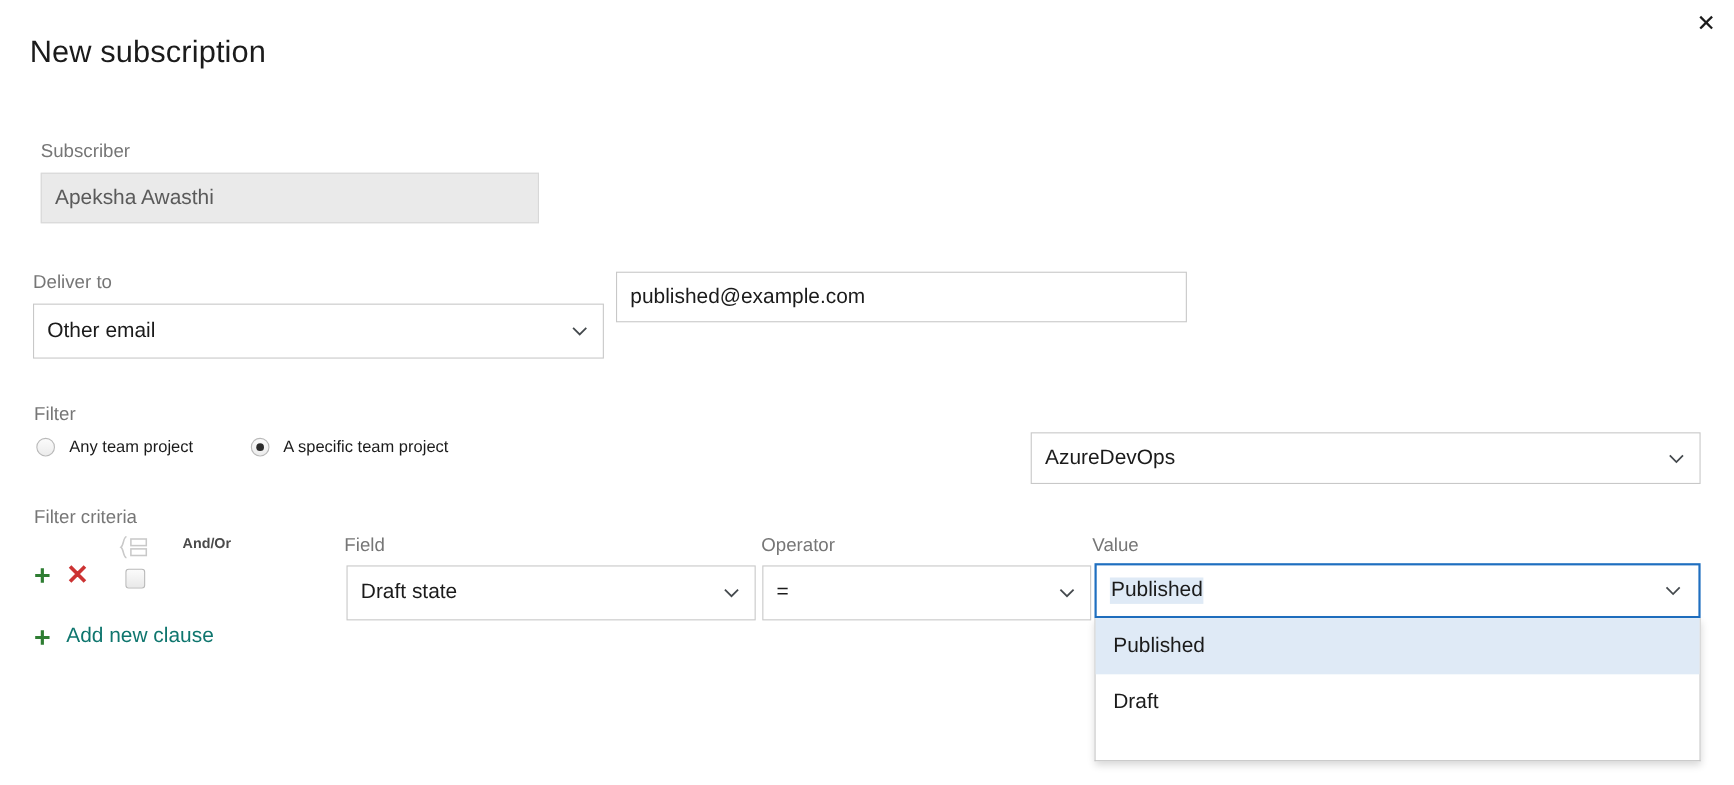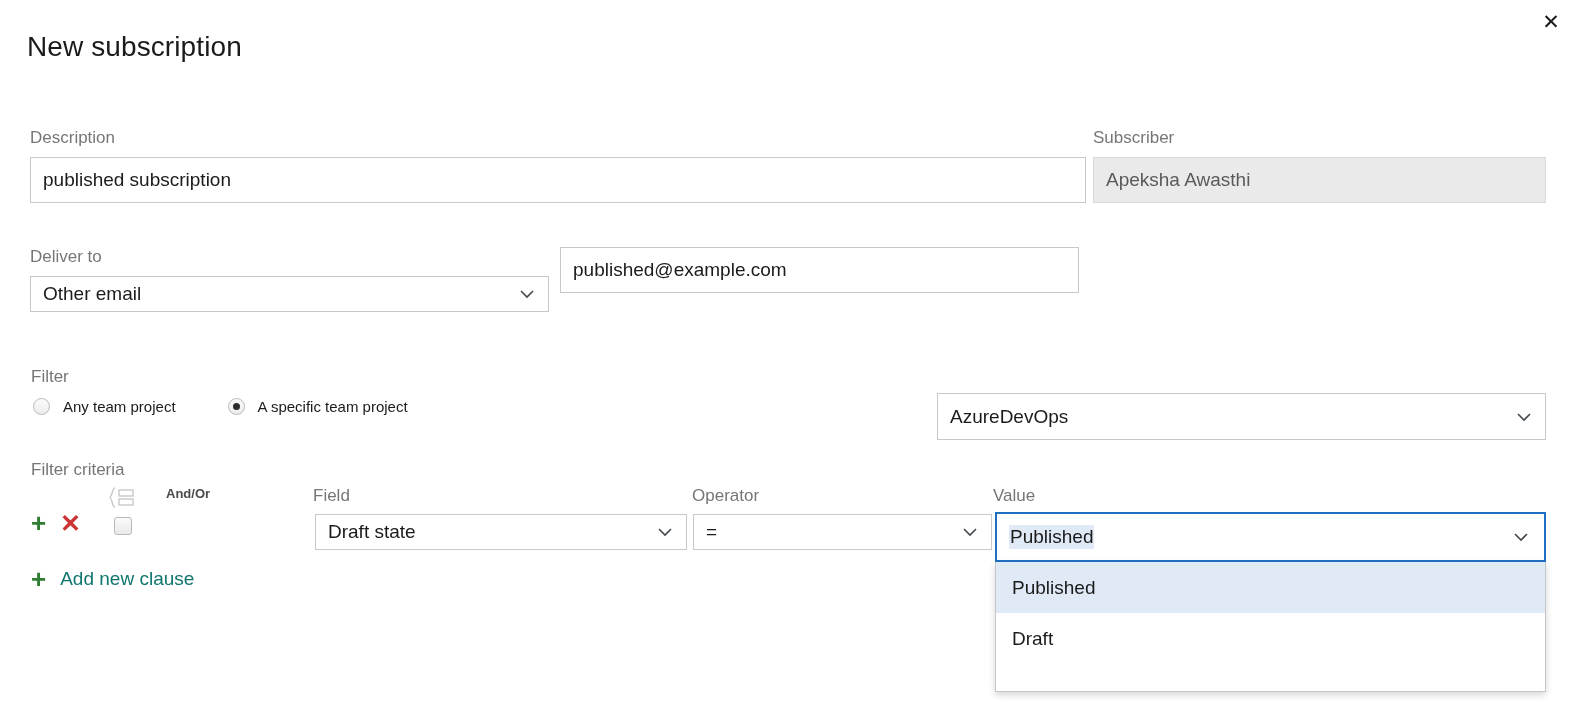--- a/index.html
+++ b/index.html
@@ -34,21 +34,21 @@
     line-height: 20px; white-space: nowrap;
   }
   .txtbox {
     height: 46px; border: 1px solid #c8c8c8; background: #fff;
     font-size: 19px; color: #1b1b1b;
     padding: 0 12px; display: flex; align-items: center;
     font-family: "Liberation Sans", sans-serif; width: 100%;
   }
   .txtbox.disabled { background: #eaeaea; border-color: #d8d8d8; color: #5a5a5a; }
   .combo {
-    height: 36px; border: 1px solid #c8c8c8; background: #fff;
+    height: 50px; border: 1px solid #c8c8c8; background: #fff;
     display: flex; align-items: center; position: relative;
     font-size: 19px; color: #1b1b1b; padding: 0 12px; width: 100%;
     cursor: pointer;
   }
   .combo .chev {
     position: absolute; right: 12px; top: 50%; transform: translateY(-50%);
     width: 18px; height: 18px; color: #44494d;
   }
   .combo .chev svg { display:block; }
 
@@ -156,24 +156,20 @@
 </head>
 <body>
 
 <div class="page">
 
   <button class="close-btn">✕</button>
 
   <div class="dialog-title">New subscription</div>
 
   <div class="row-desc">
-    <div class="col-desc">
-      <span class="fld-label">Description</span>
-      <div class="txtbox">published subscription</div>
-    </div>
     <div class="col-sub">
       <span class="fld-label">Subscriber</span>
       <div class="txtbox disabled">Apeksha Awasthi</div>
     </div>
   </div>
 
   <div class="row-deliver">
     <div class="col-deliver">
       <span class="fld-label">Deliver to</span>
       <div class="combo">

